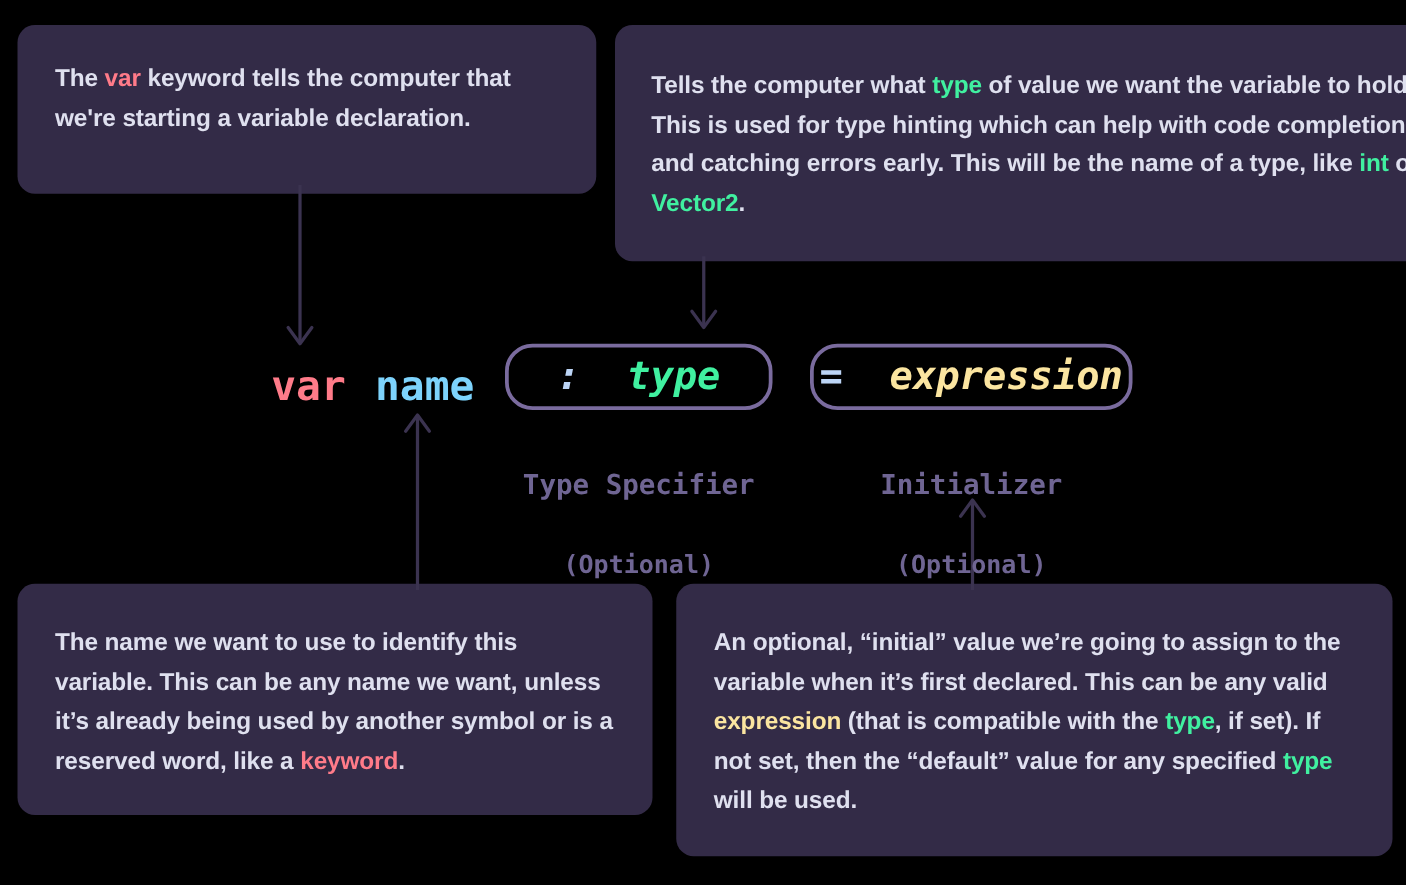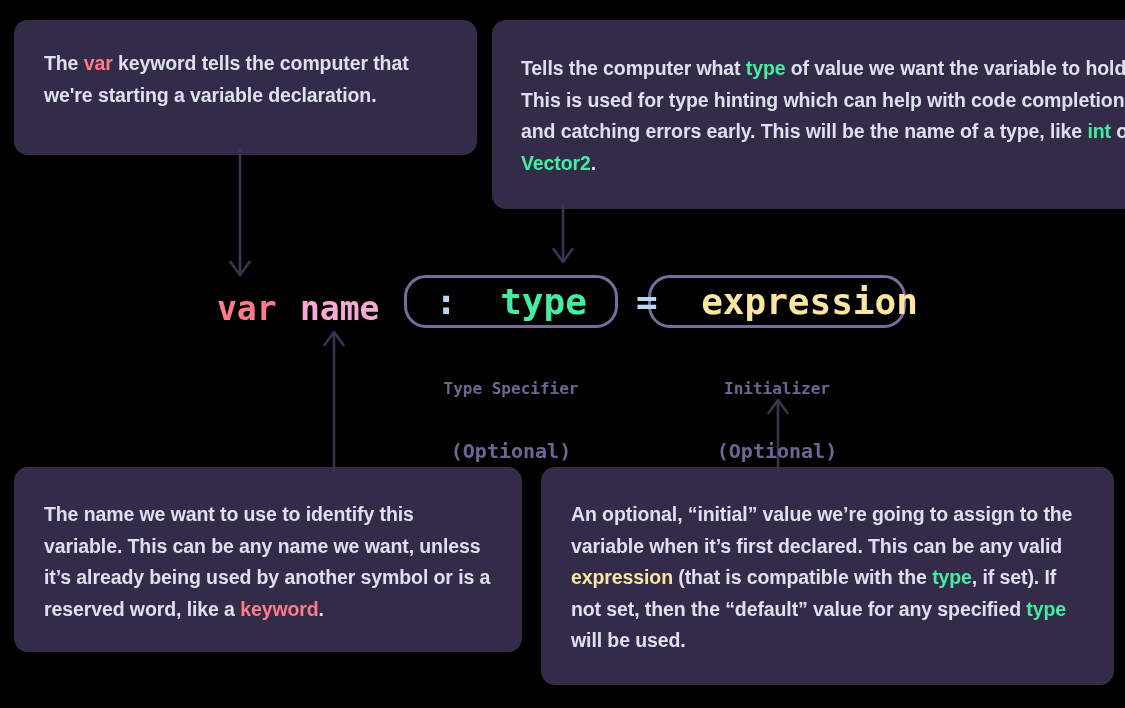--- a/index.html
+++ b/index.html
@@ -62,59 +62,60 @@
   }
   .token {
     position: absolute;
     font-family: "DejaVu Sans Mono", monospace;
     font-weight: bold;
     font-size: 33px;
     line-height: 1;
     white-space: pre;
   }
   #token-var  { left: 217px; top: 22px; color: #ff7b89; }
-  #token-name { left: 300px; top: 22px; color: #f9a8d4; }
+  #token-name { left: 300px; top: 22px; color: #7dd3fc; }
 
   .slot {
     position: absolute;
     border: 3px solid #7a6b9e;
     border-radius: 22px;
     box-sizing: border-box;
     background: transparent;
   }
   #slot-type { left: 404px; top: 5px;  width: 214px; height: 53px; }
   #slot-init { left: 648px; top: 5px;  width: 258px; height: 53px; }
 
   .slot-inner {
     position: absolute;
     top: 50%;
     left: 50%;
     transform: translate(-50%, -50%);
     white-space: pre;
     font-family: "DejaVu Sans Mono", monospace;
     font-weight: bold;
-    font-size: 36px;
+    font-size: 31px;
     line-height: 1;
+    font-style: italic;
   }
   .op-colon  { color: #bcd4f5; }
   .op-equals { color: #bcd4f5; }
   .val-type  { color: #40f0a0; }
   .val-expr  { color: #fbe5a0; }
 
   .slot-label {
     position: absolute;
     text-align: center;
     font-family: "DejaVu Sans Mono", monospace;
     font-weight: bold;
     color: #6f6593;
     white-space: pre;
   }
   .slot-label .main {
     display: block;
-    font-size: 16px;
+    font-size: 22px;
     line-height: 26px;
   }
   .slot-label .sub {
     display: block;
     font-size: 20px;
     line-height: 22px;
   }
   #label-type { left: 404px; top: 68px; width: 214px; }
   #label-init { left: 648px; top: 68px; width: 258px; }
 </style>

